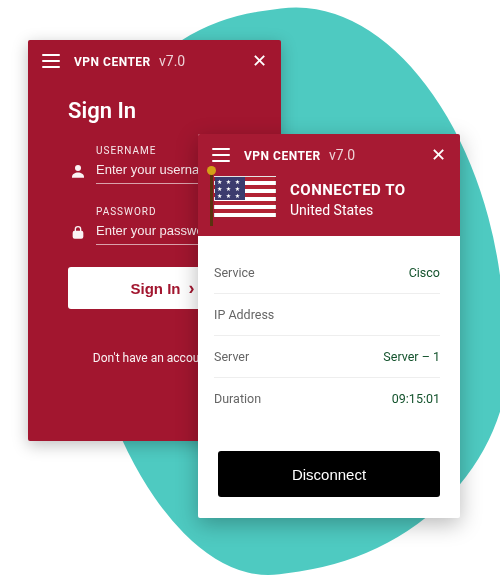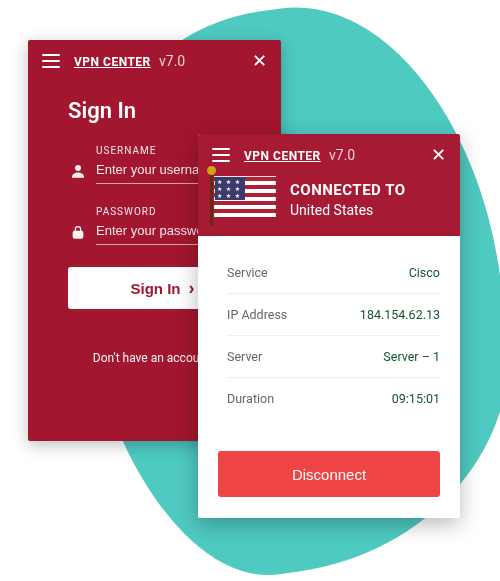--- a/index.html
+++ b/index.html
@@ -36,21 +36,21 @@
     font-size: 13px;
   }
   .menu-icon {
     width: 18px; height: 14px;
     display: flex; flex-direction: column; justify-content: space-between;
     margin-right: 14px;
   }
   .menu-icon span {
     display:block; height:2px; background:#fff; border-radius:1px;
   }
-  .app-title { font-weight: 700; letter-spacing: .5px; font-size: 12px; text-decoration: underline; }
+  .app-title { font-weight: 700; letter-spacing: .5px; font-size: 12px; }
   .app-version { font-weight: 400; opacity: .8; margin-left: 5px; font-size: 14px; }
   .close-icon {
     margin-left: auto; font-size: 18px; line-height: 1; cursor: pointer;
     font-weight: 300;
   }
 
   .signin-body { padding: 10px 24px 20px 40px; }
   .signin-heading { font-size: 22px; font-weight: 600; margin: 8px 0 22px 0; }
 
   .field { display:flex; align-items:flex-end; margin-bottom: 22px; gap: 8px; }
@@ -133,36 +133,36 @@
   }
 
   .status-title-block .line1{
     font-size: 15px; font-weight:700; letter-spacing:.5px;
   }
   .status-title-block .line2{
     font-size: 14px; font-weight:400; margin-top:3px;
   }
 
   .status-body{
-    padding: 16px 20px 18px 29px;
+    padding: 16px 20px 18px 16px;
   }
   .row{
     display:flex; justify-content:space-between;
     font-size: 12.5px; color:#666;
     padding: 13px 0;
     border-bottom: 1px solid #eee;
   }
   .row:last-of-type{ border-bottom:none; }
   .row .val{ color:#14532d; }
 
   .btn-disc{
     margin: 14px 20px 0 20px;
     width: calc(100% - 40px);
     height: 46px;
-    background:#ef4444; color:#fff;
+    background:#000000; color:#fff;
     border:none; border-radius:3px;
     font-size:15px; font-weight:500;
     cursor:pointer;
   }
 </style>
 </head>
 <body>
 
 <div class="blob"></div>
 
@@ -251,21 +251,20 @@
     </div>
   </div>
 
   <div class="status-body">
     <div class="row">
       <span>Service</span>
       <span class="val">Cisco</span>
     </div>
     <div class="row">
       <span>IP Address</span>
-      <span class="val">184.154.62.13</span>
     </div>
     <div class="row">
       <span>Server</span>
       <span class="val">Server – 1</span>
     </div>
     <div class="row">
       <span>Duration</span>
       <span class="val">09:15:01</span>
     </div>
   </div>

